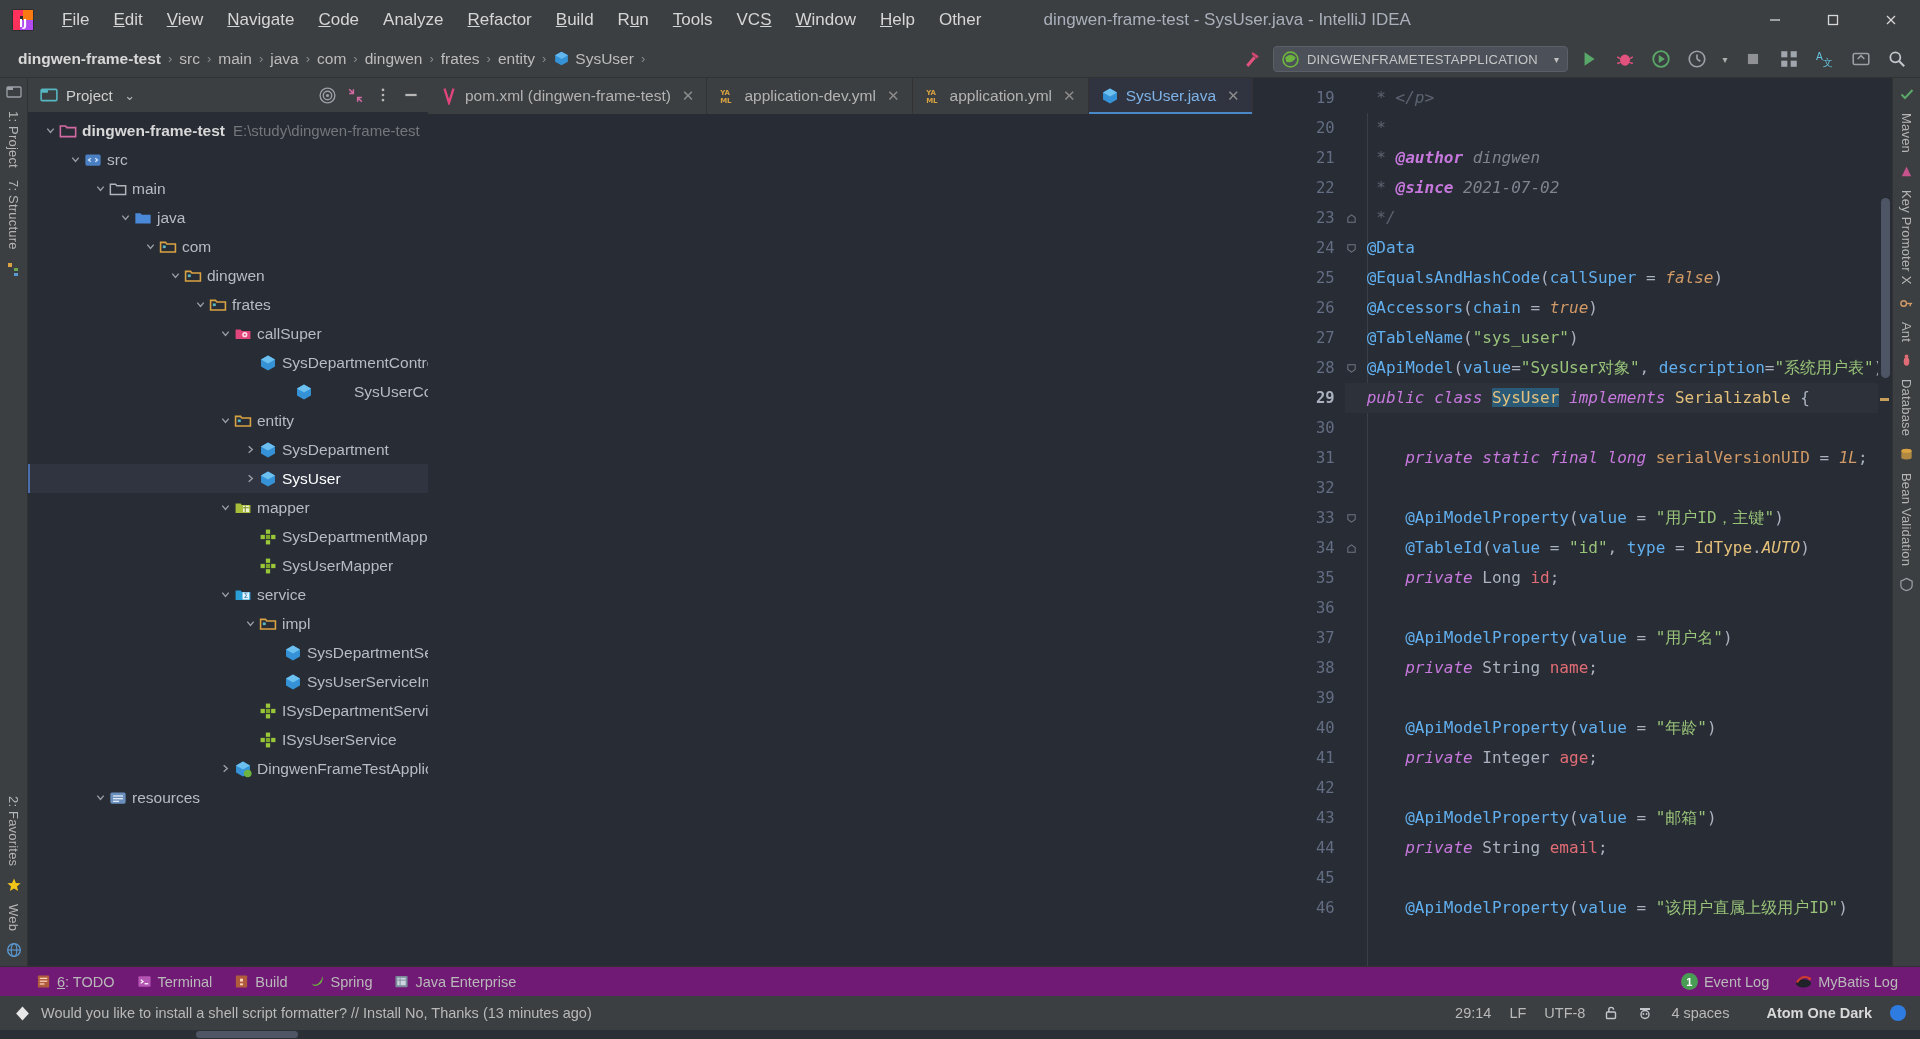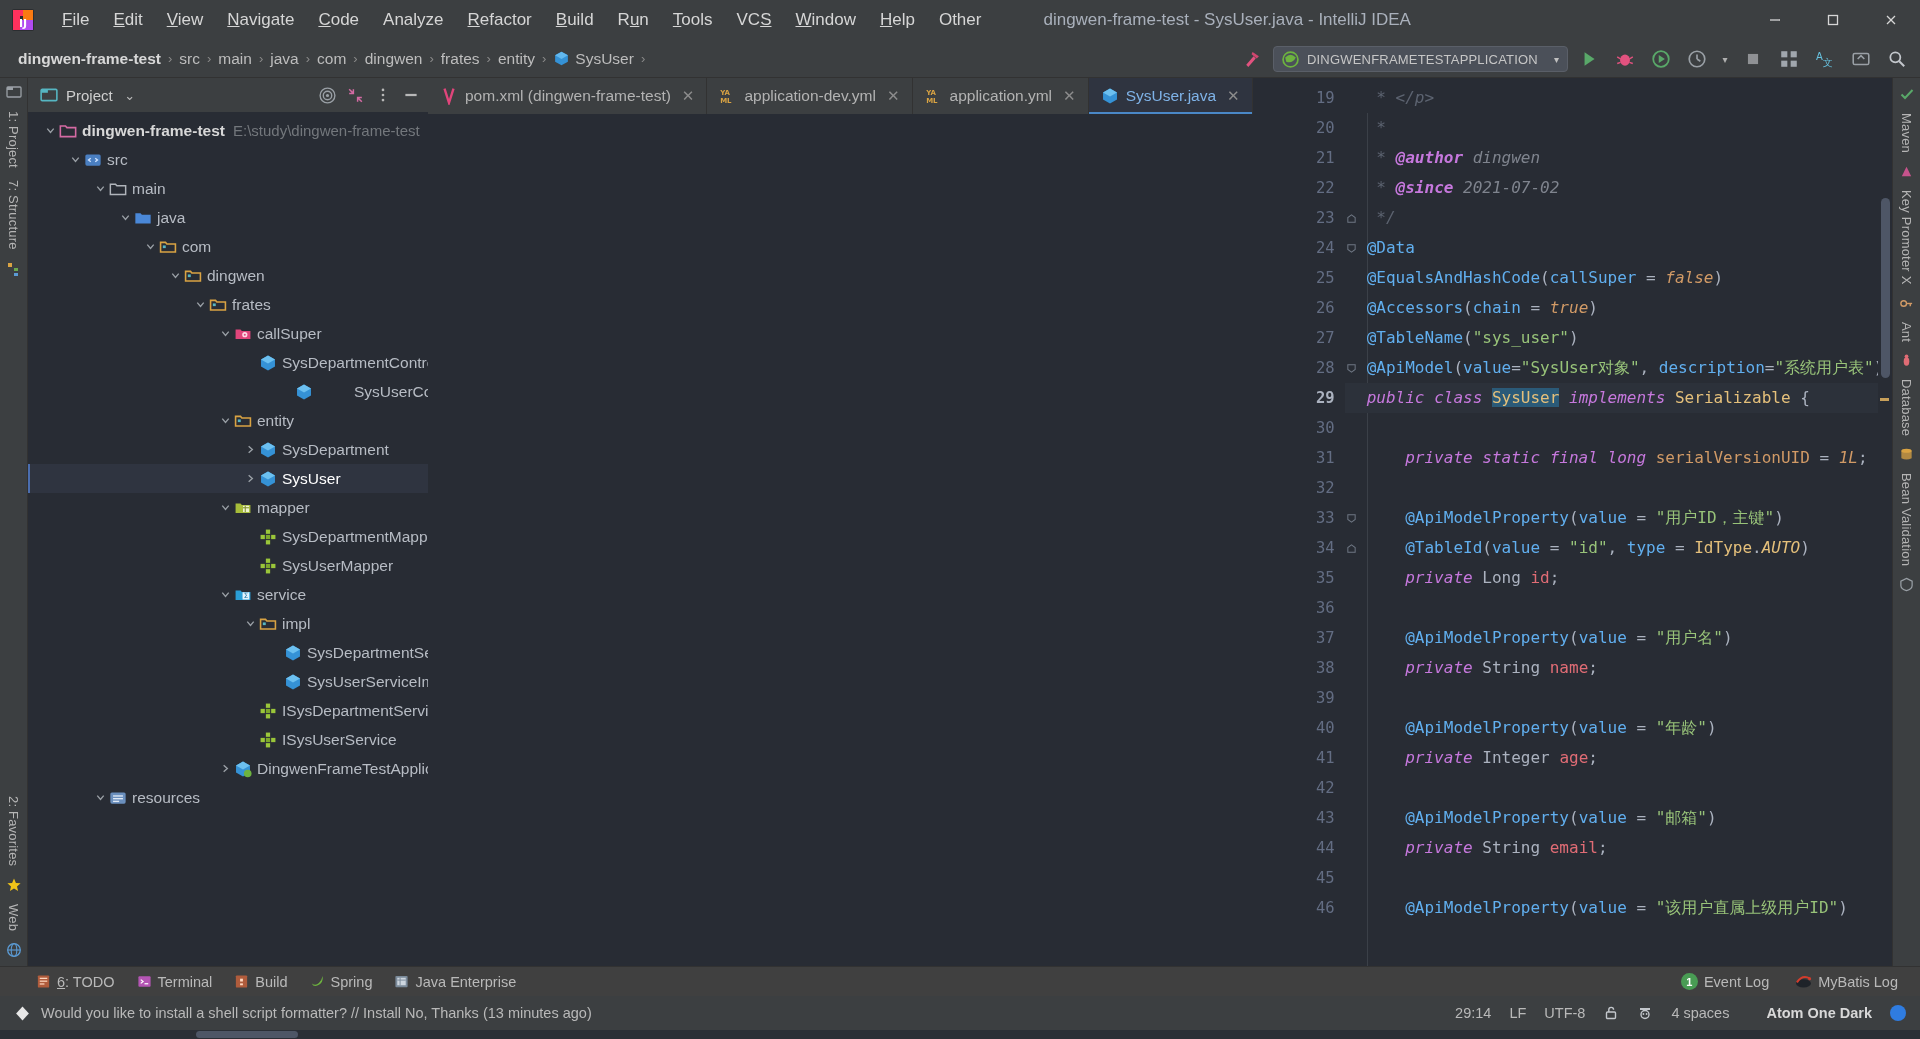--- a/index.html
+++ b/index.html
@@ -130,21 +130,21 @@
   .edscroll { width: 14px; flex: 0 0 14px; background: #282c34; position: relative; }
   .edscroll .thumb { position: absolute; right: 2px; width: 9px; background: #4e5666; border-radius: 5px; }
   .marker { position: absolute; right: 0; width: 14px; height: 3px; }
 
   
   .rrail { width: 28px; flex: 0 0 28px; background: #3c3f41; display: flex; flex-direction: column;
     align-items: center; border-left: 1px solid #323232; padding-top: 6px; }
 
   
   .toolwins {
-    height: 30px; flex: 0 0 30px; background: #404040; display: flex; align-items: center;
+    height: 30px; flex: 0 0 30px; background: #701a75; display: flex; align-items: center;
     padding-left: 36px; gap: 22px; border-top: 1px solid #323232;
   }
   .tw { display: flex; align-items: center; gap: 6px; font-size: 14.5px; color: #b9b9b9; }
   .tw u { text-decoration: underline; }
   .toolwins .grow { flex: 1 1 auto; }
   .tw-right { display: flex; align-items: center; gap: 26px; padding-right: 22px; }
   .badge-green {
     width: 17px; height: 17px; border-radius: 50%; background: #499c54; color: #fff;
     font-size: 11px; display: flex; align-items: center; justify-content: center; font-weight: bold;
   }

